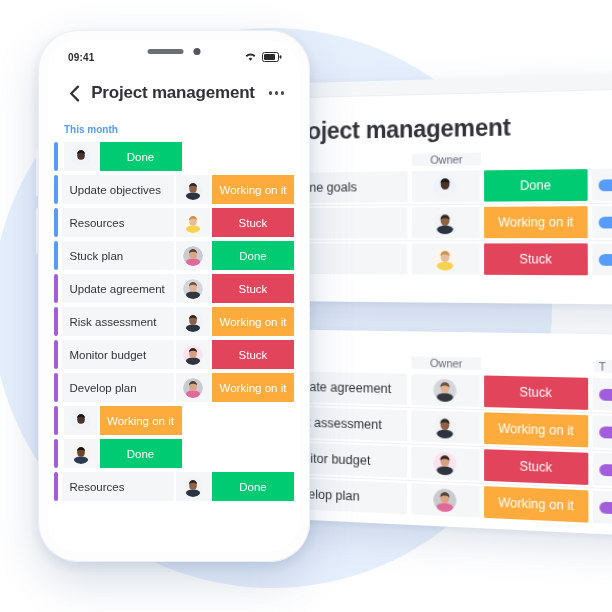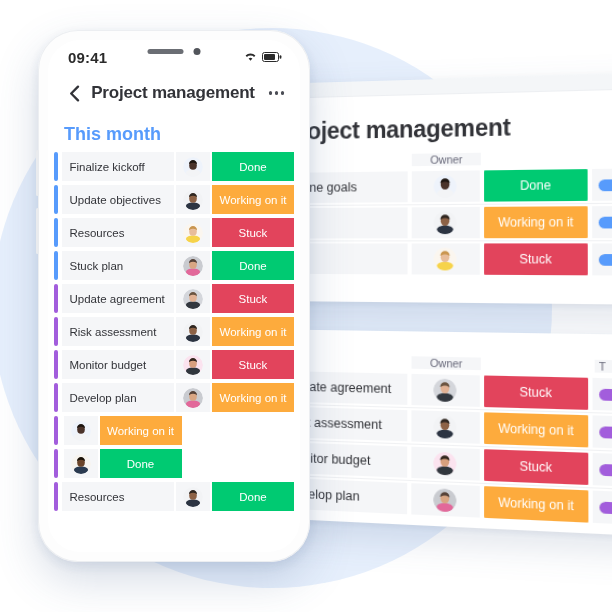--- a/index.html
+++ b/index.html
@@ -71,41 +71,41 @@
     background:#e9ebee;border-radius:2px;
   }
   .screen{
     position:absolute;left:10px;top:10px;right:10px;bottom:10px;
     background:#ffffff;border-radius:32px;overflow:hidden;
   }
   .statusbar{
     height:26px;display:flex;align-items:center;justify-content:space-between;
     padding:4px 18px 0 20px;
   }
-  .clock{font-size:15px;font-weight:600;color:#2b2b2b;letter-spacing:.2px;}
+  .clock{font-size:10px;font-weight:600;color:#2b2b2b;letter-spacing:.2px;}
   .sb-right{display:flex;align-items:center;gap:5px;}
   .notch{
     position:absolute;left:50%;top:8px;transform:translateX(-50%);
     display:flex;align-items:center;gap:10px;
   }
   .speaker{width:36px;height:5px;border-radius:3px;background:#6b6e74;}
   .camera{width:7px;height:7px;border-radius:50%;background:#52555b;}
 
   .navbar{
     height:46px;display:flex;align-items:center;padding:0 16px;gap:2px;
   }
   .back{width:20px;height:20px;display:flex;align-items:center;justify-content:center;cursor:pointer;}
   .nav-title{
     flex:1;text-align:center;font-size:17px;font-weight:700;color:#323338;letter-spacing:-.2px;
   }
   .dots{width:22px;display:flex;align-items:center;justify-content:flex-end;gap:2.5px;}
   .dots i{width:3.4px;height:3.4px;border-radius:50%;background:#4b4d55;display:block;}
 
   .list{padding:0 6px 0 6px;}
-  .group-title{font-size:18px;font-weight:600;padding:8px 10px 7px 10px;}
+  .group-title{font-size:10px;font-weight:600;padding:8px 10px 7px 10px;}
   .row{display:flex;align-items:stretch;height:29px;margin-bottom:4px;}
   .accent{width:3.5px;border-radius:2px;margin-right:4px;flex:none;}
   .r-name{
     flex:1;background:#f5f6f8;display:flex;align-items:center;padding-left:8px;
     font-size:11.5px;color:#323338;white-space:nowrap;overflow:hidden;
   }
   .r-own{width:34px;background:#f5f6f8;display:flex;align-items:center;justify-content:center;margin-left:2px;flex:none;}
   .r-own .av{width:20px;height:20px;}
   .r-stat{
     width:82px;flex:none;margin-left:2px;display:flex;align-items:center;justify-content:center;
@@ -302,21 +302,20 @@
           <i></i>
           <i></i>
           <i></i>
         </div>
       </div>
 
       <div class="list" id="phone-list">
           <div class="group-title" style="color: rgb(87, 155, 252);">This month</div>
           <div class="row">
             <div class="accent" style="background:#579bfc"></div>
-            <div class="r-name">Finalize kickoff</div>
             <div class="r-own">
               <svg class="av" viewBox="0 0 40 40">
                 <circle cx="20" cy="20" r="20" fill="#eef3fb"></circle>
                 <path d="M20 41c-8 0-14-5-14-9 0-4 6-7 14-7s14 3 14 7c0 4-6 9-14 9z" fill="#f3f4f6"></path>
                 <ellipse cx="20" cy="17" rx="7.6" ry="8.6" fill="#4a332a"></ellipse>
                 <path d="M11.8 15c0-6 4-9 8.2-9s8.2 3 8.2 9c0 0-3-3.4-8.2-3.4S11.8 15 11.8 15z" fill="#1d1510"></path>
               </svg>
             </div>
             <div class="r-stat" style="background:#00ca72">Done</div>
           </div>

